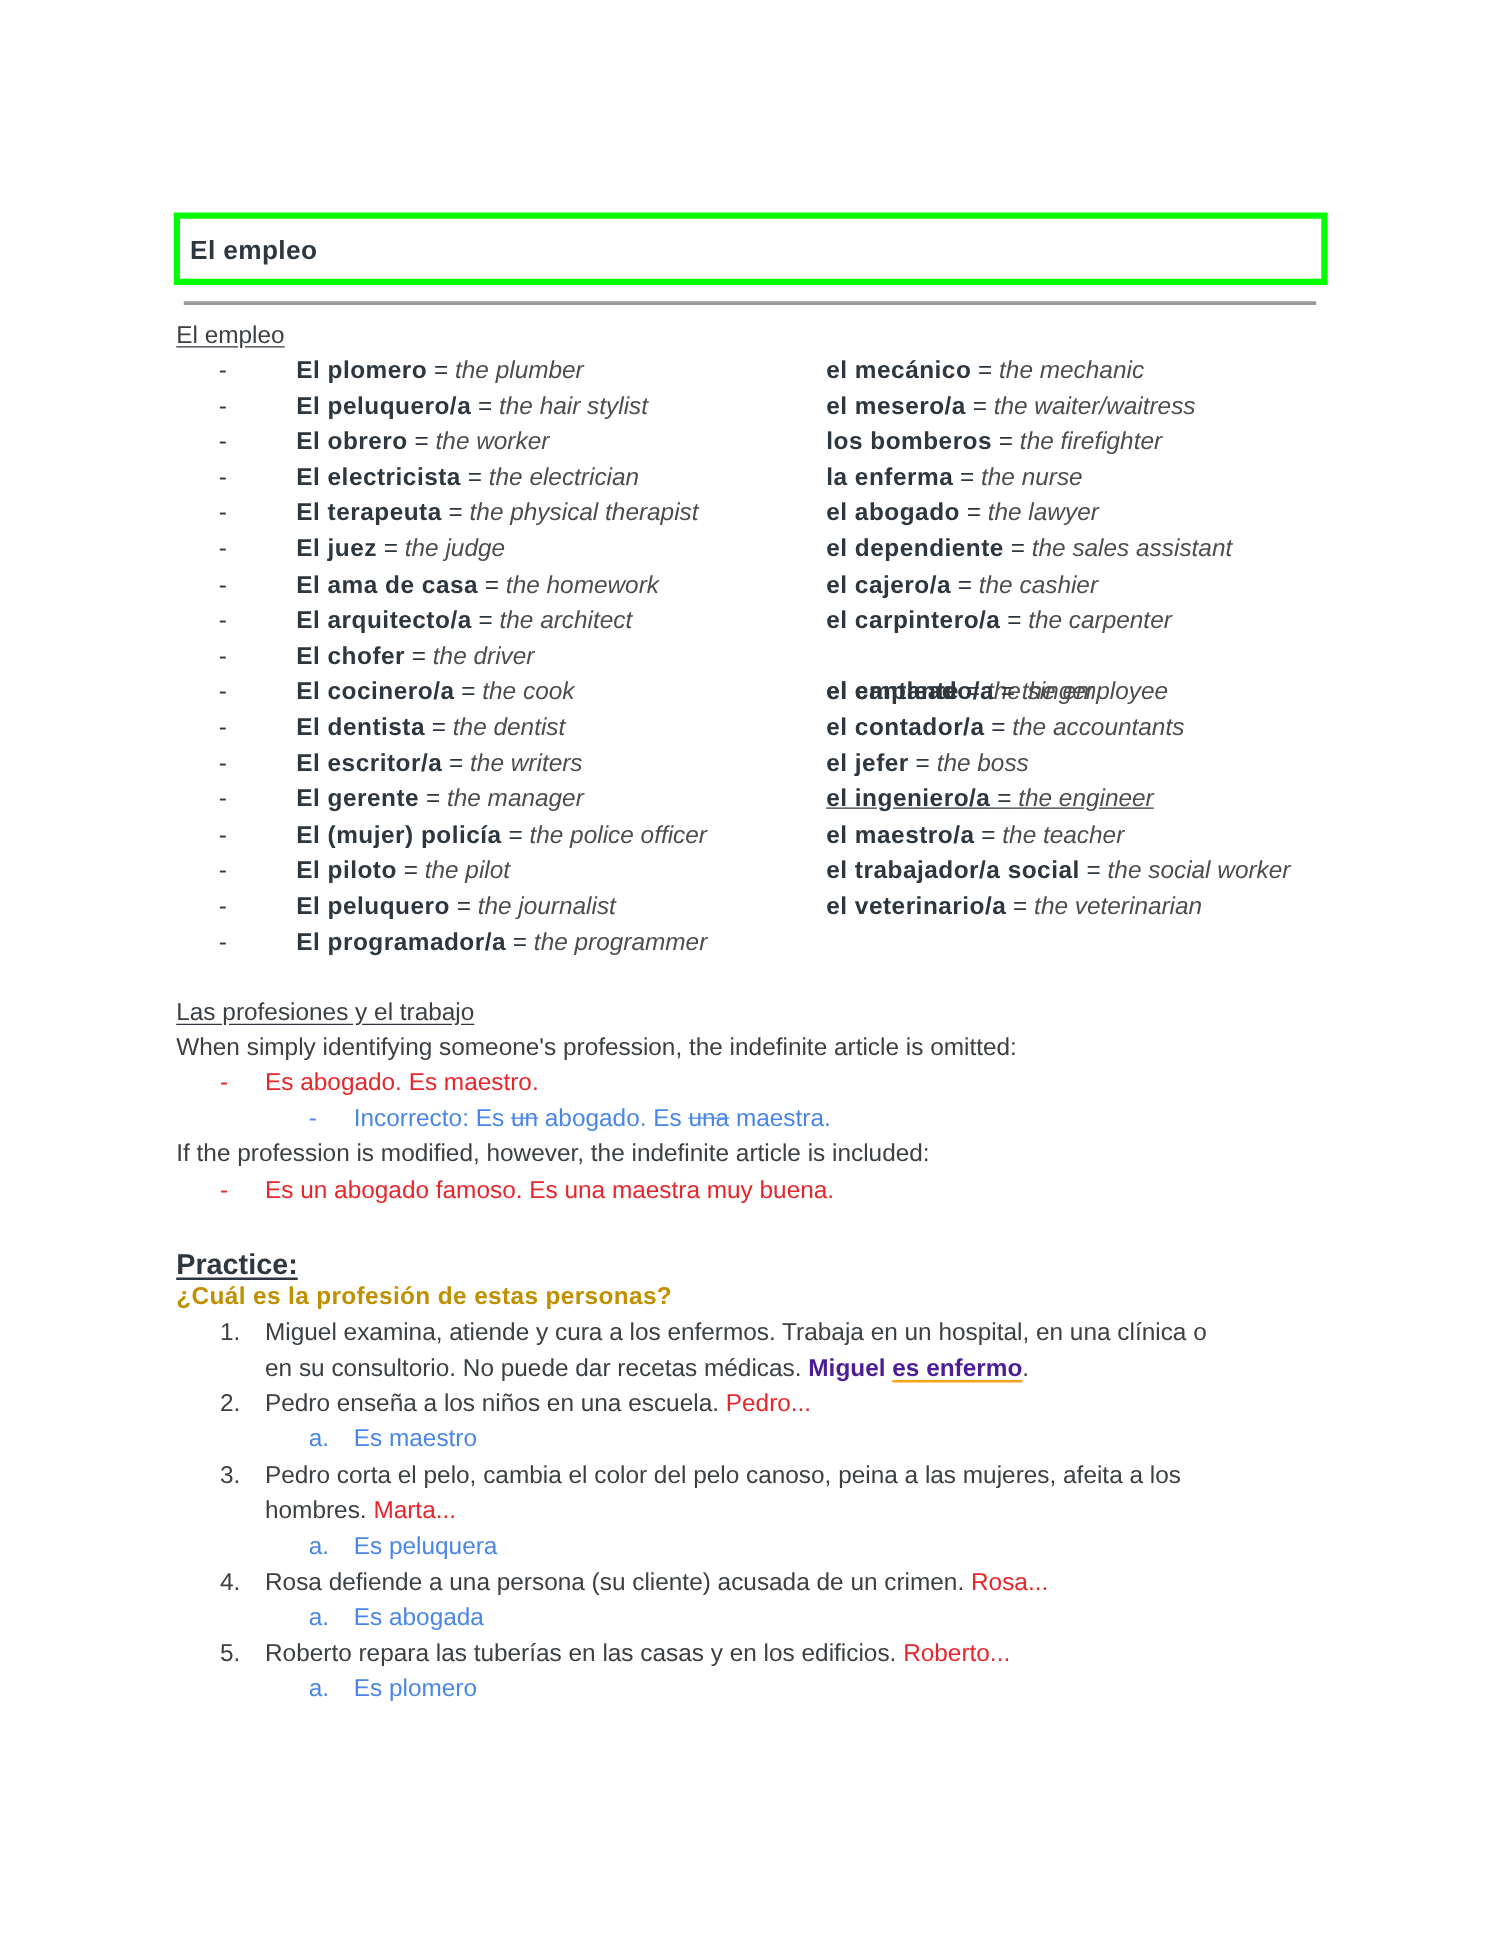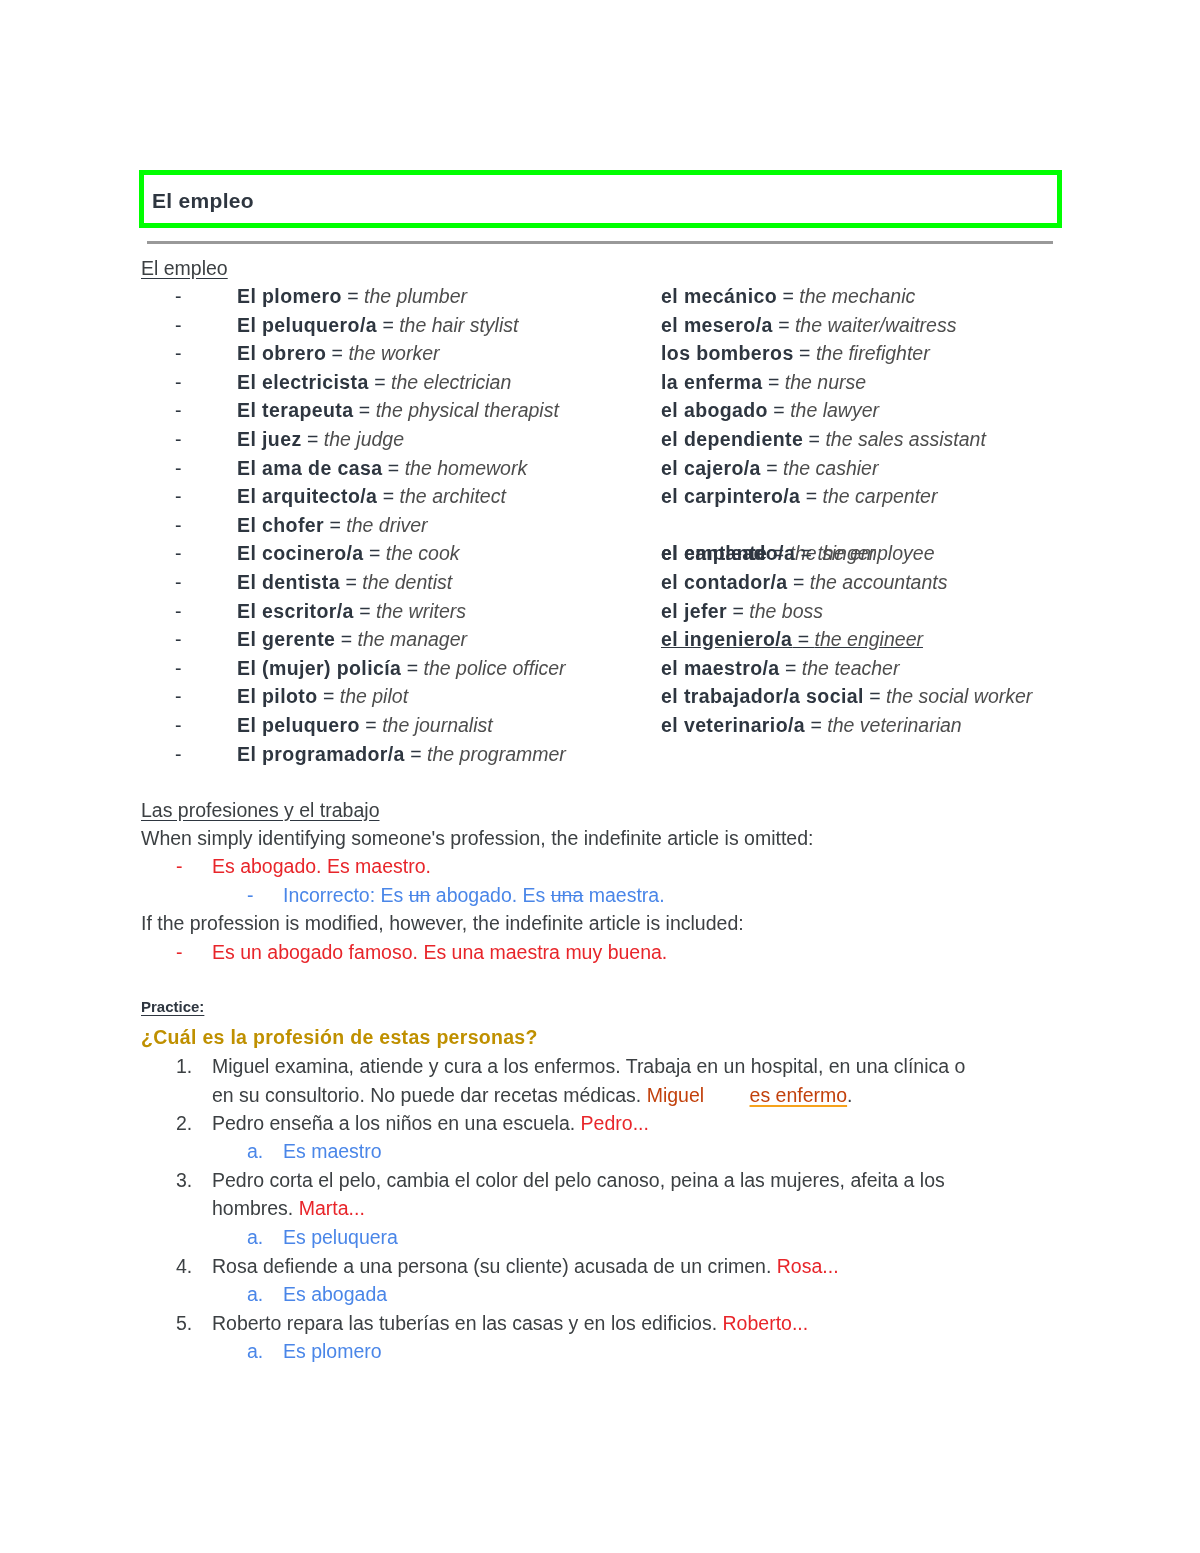--- a/index.html
+++ b/index.html
@@ -11,29 +11,29 @@
   .vocab-row { position: absolute; font-size: 19.5px; white-space: nowrap; color: #2e3640; }
   .vocab-row .dash { position: absolute; left: 175px; }
   .vocab-row b { letter-spacing: 0.4px; margin-left: 25px; }
   .vocab-row i { color: #4d4d4d; }
   .col-left { left: 0; }
   .col-left .txt { position: absolute; left: 212px; }
   .col-right { left: 636px; }
   .line { position: absolute; font-size: 19.5px; white-space: nowrap; color: #3c4043; }
   .red { color: #e8252a; }
   .blue { color: #4a86e8; }
-  .orange { color: #c2410c; }
+  .orange { color: #4c1d95; font-weight: bold; }
   .strike { text-decoration: line-through; }
-  .practice-head { position: absolute; left: 141px; top: 998px; font-size: 15px; font-weight: bold; color: #2e3640; text-decoration: underline; text-underline-offset: 3px; }
+  .practice-head { position: absolute; left: 141px; top: 998px; font-size: 23px; font-weight: bold; color: #2e3640; text-decoration: underline; text-underline-offset: 3px; }
   .question-head { position: absolute; left: 141px; top: 1026px; font-size: 19.5px; font-weight: bold; color: #bf9000; letter-spacing: 0.3px; }
   .num { position: absolute; left: 176px; }
   .body-text { position: absolute; left: 212px; }
   .sub-letter { position: absolute; left: 247px; }
   .sub-text { position: absolute; left: 283px; }
-  .u-orange { text-decoration: underline; text-decoration-color: #f6a21b; text-decoration-thickness: 2px; text-underline-offset: 3px; margin-left: 40px; }
+  .u-orange { text-decoration: underline; text-decoration-color: #f6a21b; text-decoration-thickness: 2px; text-underline-offset: 3px; }
 </style>
 </head>
 <body>
 
 <div class="title-box">
   <span>El empleo</span>
 </div>
 <div class="rule"></div>
 
 <div class="section-head" style="top:257px">El empleo</div>

